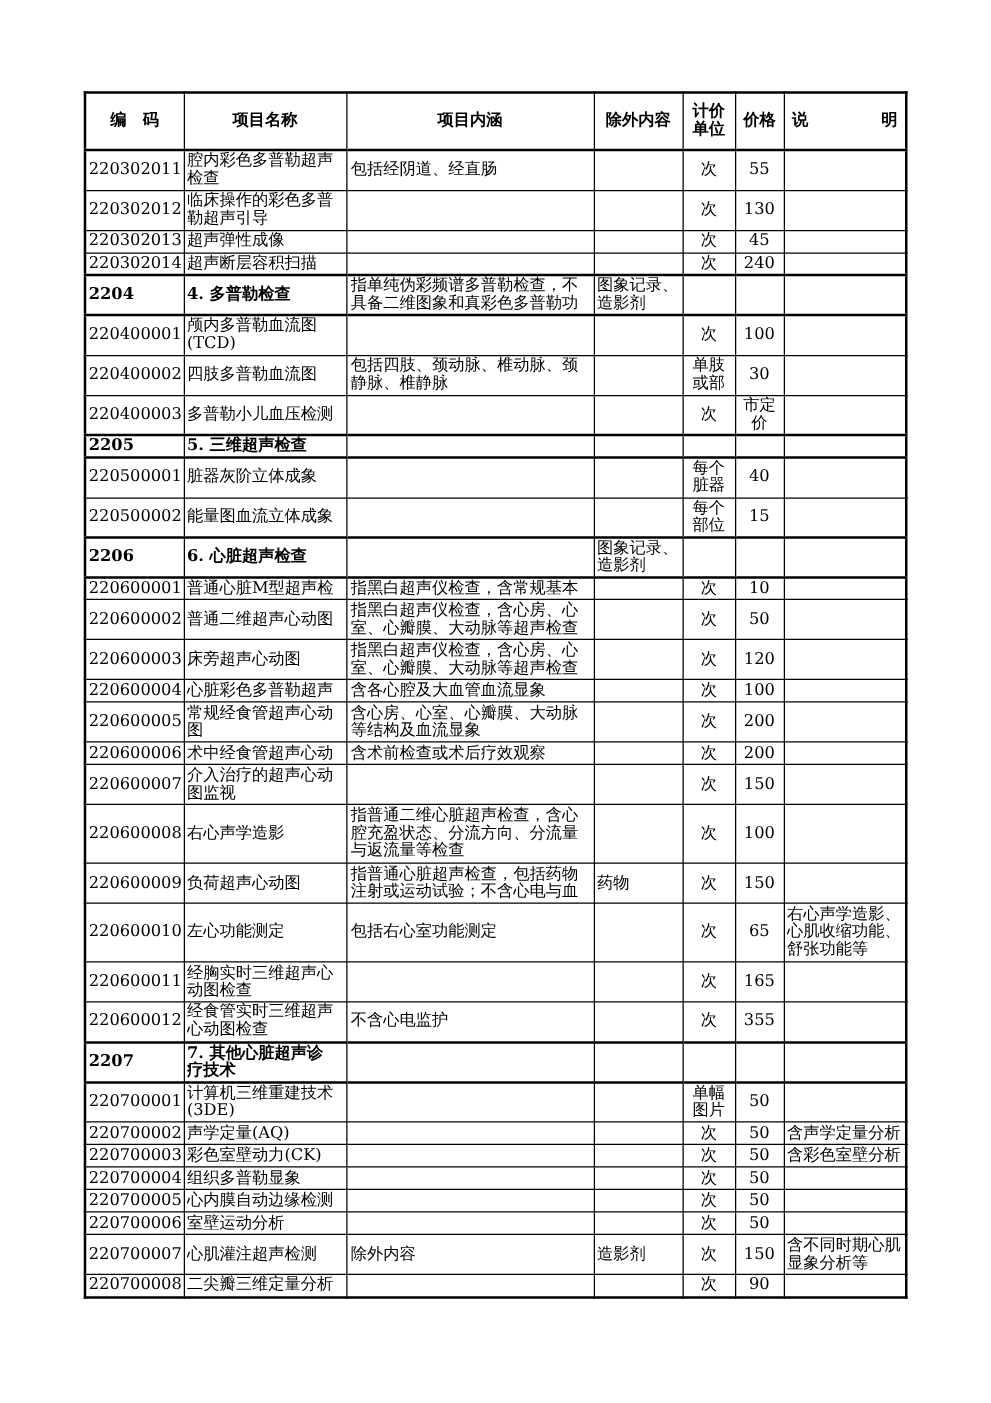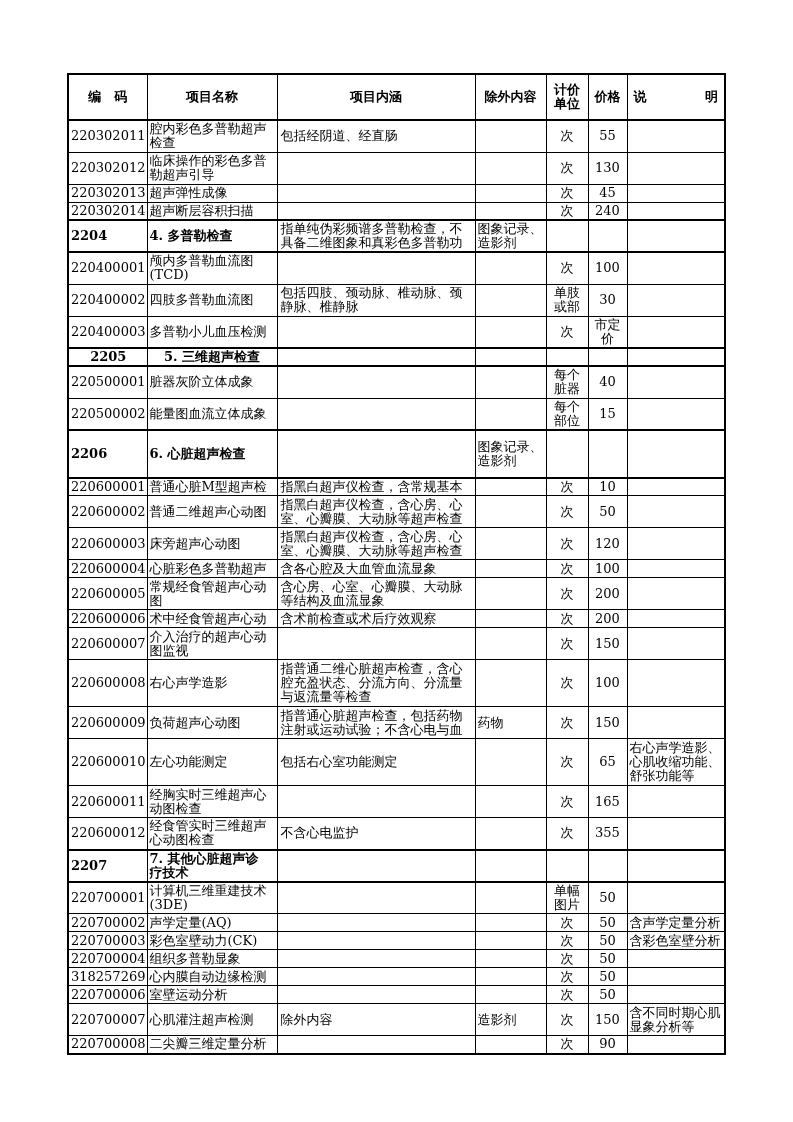--- a/index.html
+++ b/index.html
@@ -175,21 +175,21 @@
         <tr style="height: 32px;">
           <td class="c-code">220400003</td>
           <td class="c-name">多普勒小儿血压检测</td>
           <td class="c-desc"></td>
           <td class="c-excl"></td>
           <td class="c-unit">次</td>
           <td class="c-price">市定
 价</td>
           <td class="c-note"></td>
         </tr>
-        <tr class="section" style="height: 18px; text-align: center;">
+        <tr class="section" style="height: 18px;">
           <td class="c-code">2205</td>
           <td class="c-name">5. 三维超声检查</td>
           <td class="c-desc"></td>
           <td class="c-excl"></td>
           <td class="c-unit"></td>
           <td class="c-price"></td>
           <td class="c-note"></td>
         </tr>
         <tr style="height: 32px;">
           <td class="c-code">220500001</td>
@@ -204,21 +204,21 @@
         <tr style="height: 28px;">
           <td class="c-code">220500002</td>
           <td class="c-name">能量图血流立体成象</td>
           <td class="c-desc"></td>
           <td class="c-excl"></td>
           <td class="c-unit">每个
 部位</td>
           <td class="c-price">15</td>
           <td class="c-note"></td>
         </tr>
-        <tr class="section" style="height: 48px; padding-left: 20px;">
+        <tr class="section" style="height: 32px; padding-left: 20px;">
           <td class="c-code">2206</td>
           <td class="c-name">6. 心脏超声检查</td>
           <td class="c-desc"></td>
           <td class="c-excl">图象记录、
 造影剂</td>
           <td class="c-unit"></td>
           <td class="c-price"></td>
           <td class="c-note"></td>
         </tr>
         <tr style="height: 18px;">
@@ -383,21 +383,21 @@
         <tr style="height: 18px;">
           <td class="c-code">220700004</td>
           <td class="c-name">组织多普勒显象</td>
           <td class="c-desc"></td>
           <td class="c-excl"></td>
           <td class="c-unit">次</td>
           <td class="c-price">50</td>
           <td class="c-note"></td>
         </tr>
         <tr style="height: 18px;">
-          <td class="c-code">318257269</td>
+          <td class="c-code">220700005</td>
           <td class="c-name">心内膜自动边缘检测</td>
           <td class="c-desc"></td>
           <td class="c-excl"></td>
           <td class="c-unit">次</td>
           <td class="c-price">50</td>
           <td class="c-note"></td>
         </tr>
         <tr style="height: 18px;">
           <td class="c-code">220700006</td>
           <td class="c-name">室壁运动分析</td>

